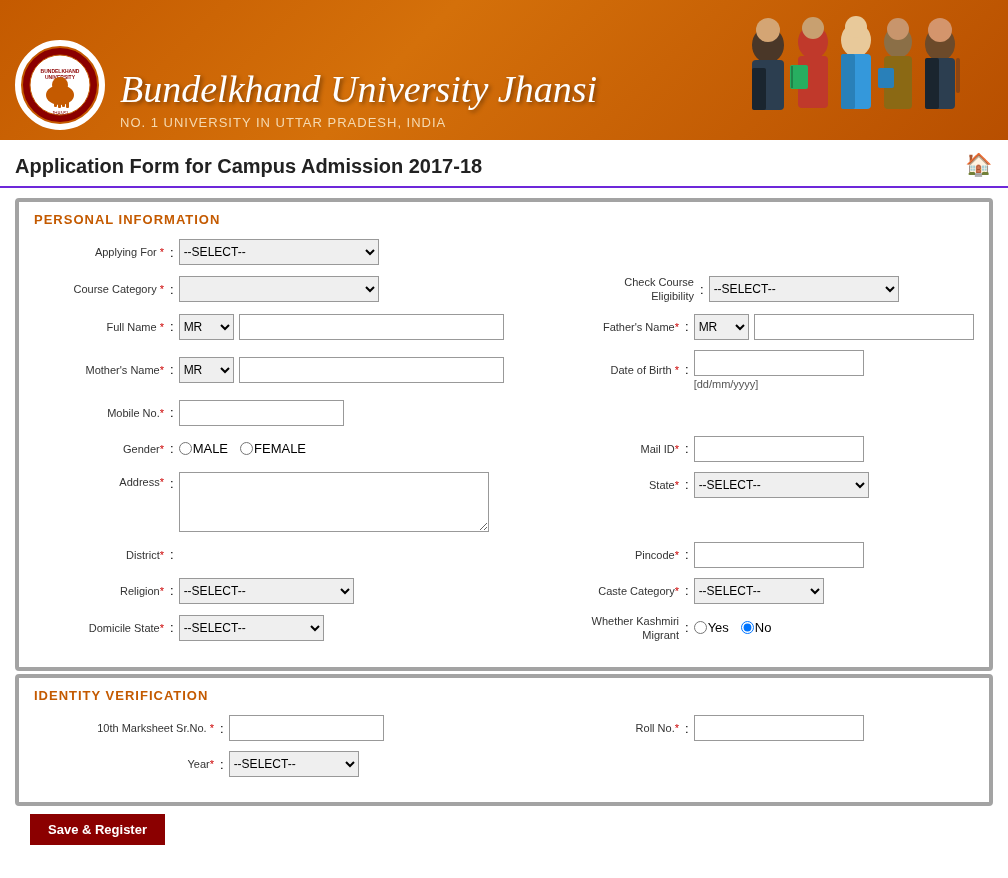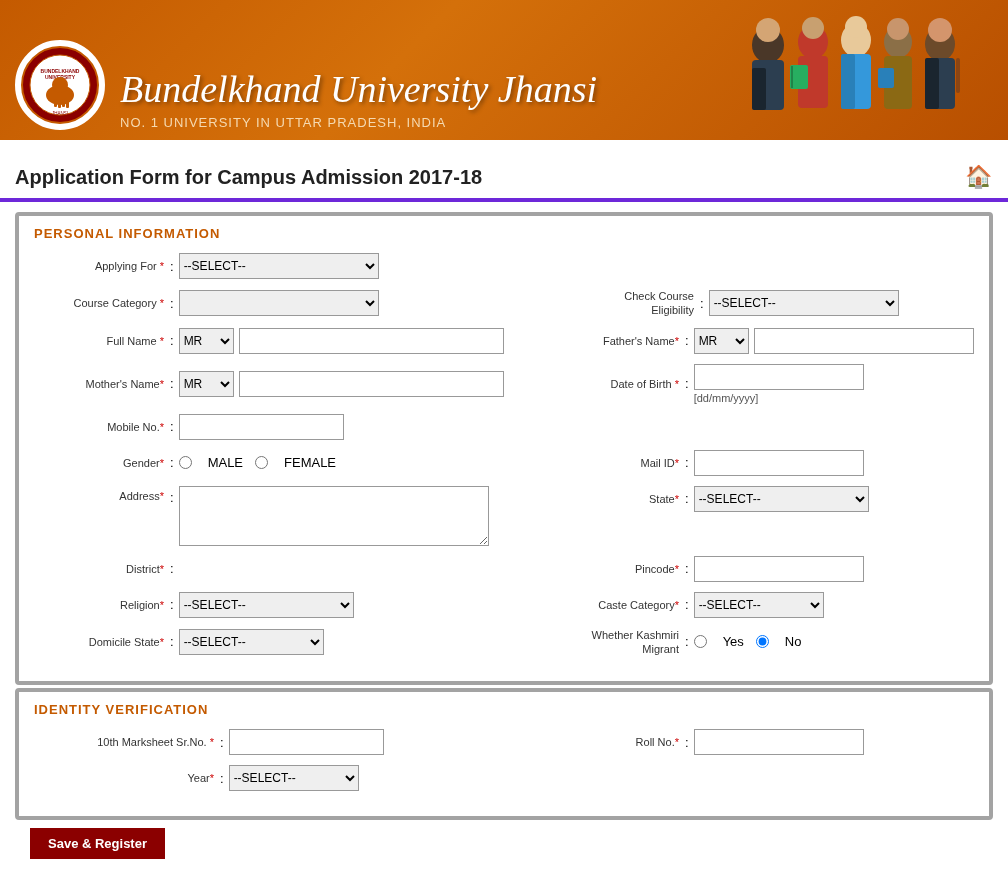--- a/index.html
+++ b/index.html
@@ -57,25 +57,25 @@
       top: 0;
       height: 140px;
       width: 300px;
       display: flex;
       align-items: flex-end;
       justify-content: flex-end;
     }
 
     
     .page-title-bar {
-      padding: 24px 15px 8px 15px;
-      border-bottom: 4px solid #6d28d9;
+      padding: 12px 15px 8px 15px;
+      border-bottom: 2px solid #6d28d9;
       display: flex;
       justify-content: space-between;
-      align-items: center;
+      align-items: flex-end;
     }
     .page-title {
       font-size: 20px;
       font-weight: bold;
       color: #222;
     }
     .home-icon { font-size: 22px; cursor: pointer; color: #555; }
 
     
     .form-container { padding: 10px 15px; }
@@ -92,21 +92,21 @@
       font-weight: bold;
       letter-spacing: 1px;
       margin-bottom: 12px;
       text-transform: uppercase;
     }
 
     .title-select { width: 55px; height: 26px; border: 1px solid #999; font-size: 12px; margin-right: 5px; }
     .name-input { flex: 1; height: 26px; border: 1px solid #999; padding: 2px 5px; font-size: 12px; }
 
     .radio-group { display: flex; align-items: center; gap: 12px; }
-    .radio-label { display: flex; align-items: center; gap: 16px; font-size: 13px; cursor: pointer; }
+    .radio-label { display: flex; align-items: center; gap: 1px; font-size: 13px; cursor: pointer; }
 
     
     .btn-save {
       background: #8b0000;
       color: #fff;
       border: none;
       padding: 8px 18px;
       font-size: 13px;
       font-weight: bold;
       cursor: pointer;

